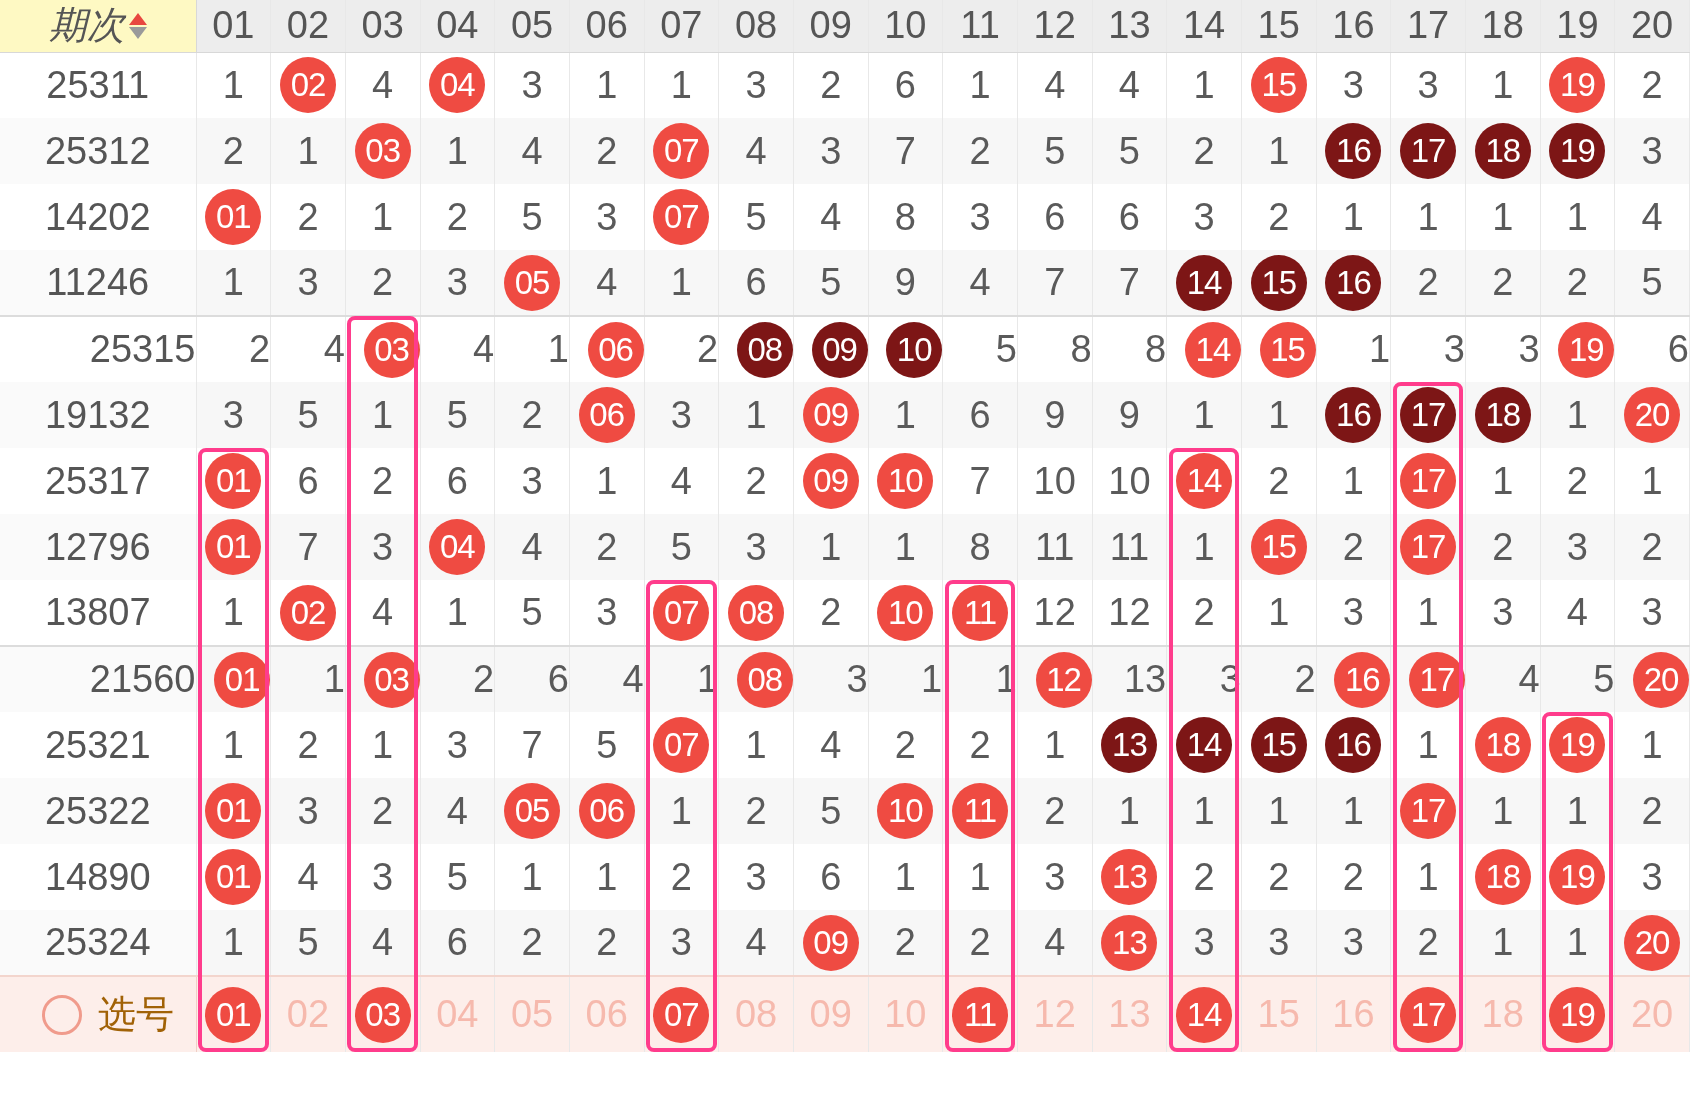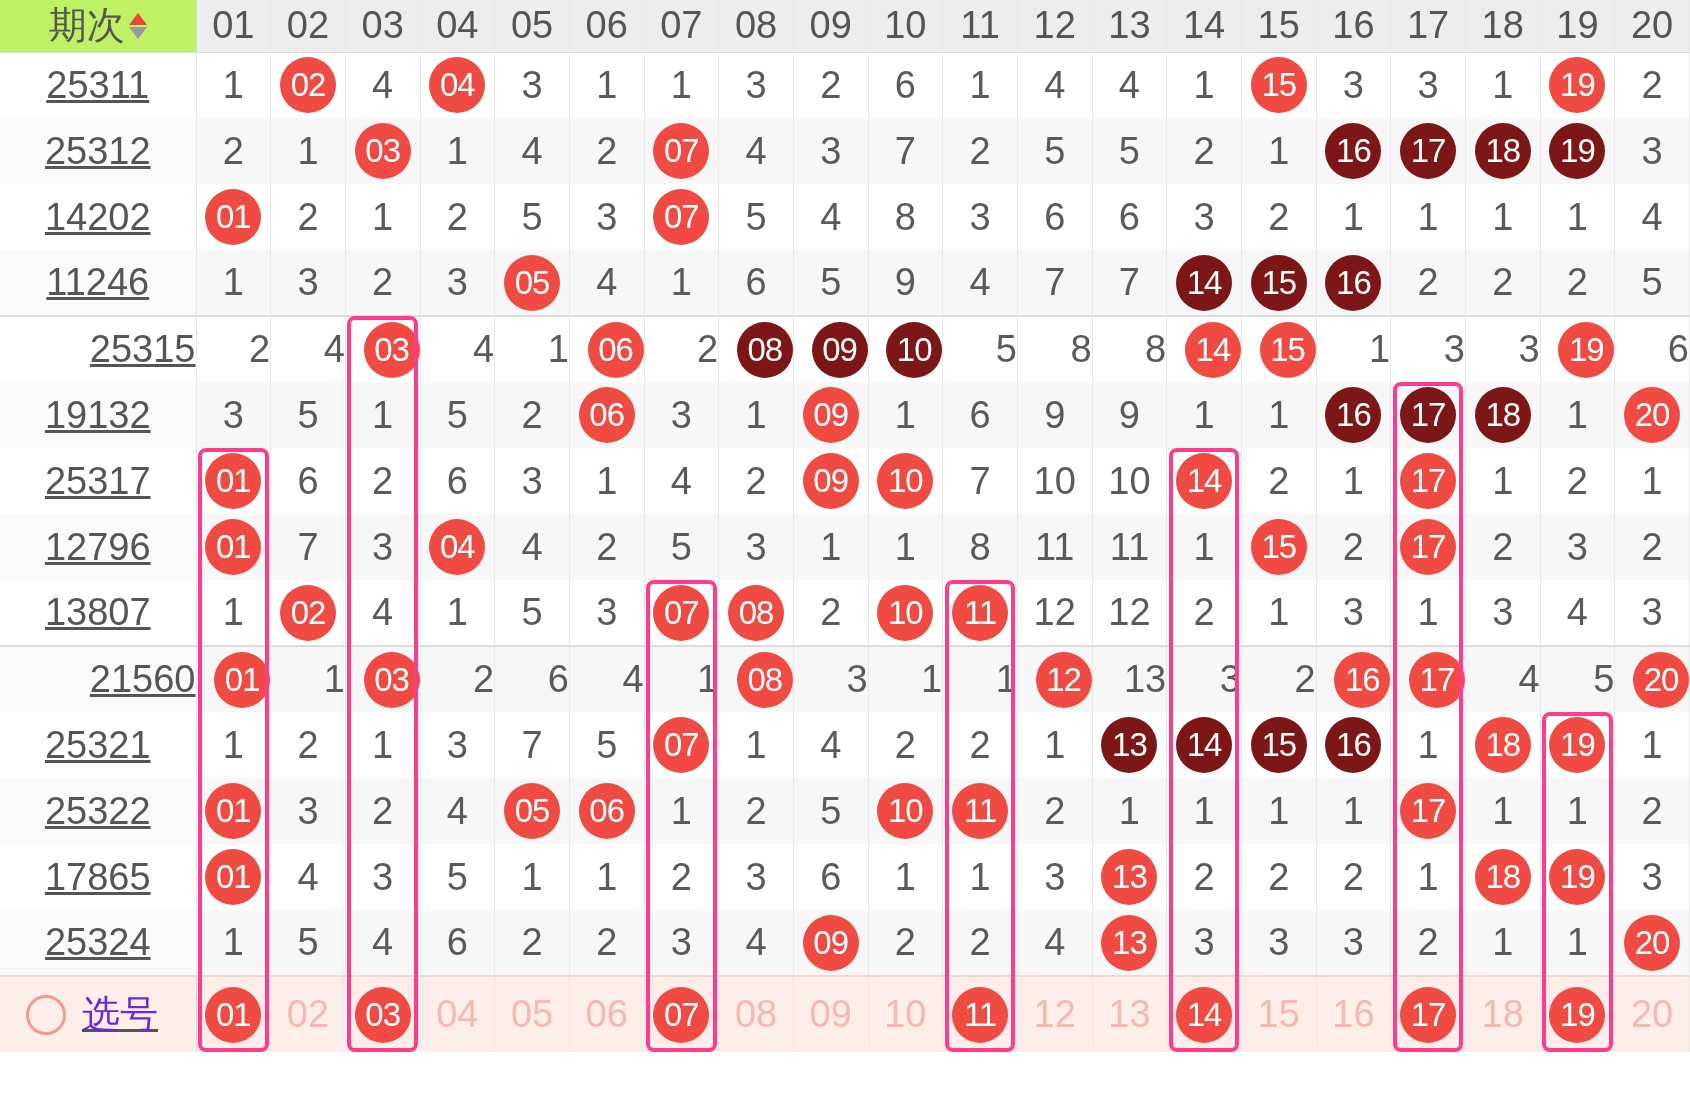--- a/index.html
+++ b/index.html
@@ -33,23 +33,24 @@
   
   thead th {
     height: 52px;
     background: #ededed;
     color: #3a3a3a;
     font-size: 38px;
     font-weight: normal;
     border-bottom: 1px solid #d8d8d8;
   }
   thead th.issue-head {
-    background: #bef264;
+    background: #fef9c3;
     width: 196px;
     border-right: 1px solid #d8d8d8;
+    font-style: italic;
   }
   .issue-head-inner {
     display: flex;
     align-items: center;
     justify-content: center;
     gap: 4px;
   }
   .sort-arrows {
     display: inline-flex;
     flex-direction: column;
@@ -70,21 +71,20 @@
   }
   tbody tr { height: 66px; }
   tbody td { height: 66px; }
   tbody tr.odd td { background: #ffffff; }
   tbody tr.even td { background: #f7f7f7; }
   td.issue-cell {
     font-size: 37px;
     color: #4a4a4a;
     background: #fff !important;
     border-right: 1px solid #d8d8d8;
-    text-decoration: underline;
   }
   tbody tr.even td.issue-cell { background: #fafafa !important; }
   
   tbody tr.group-sep td { border-top: 2px solid #dcdcdc; text-align: right; }
 
   .ball {
     display: inline-flex;
     align-items: center;
     justify-content: center;
     width: 56px; height: 56px;
@@ -114,23 +114,23 @@
   }
   tr.select-row td.issue-cell {
     background: #fdeeea !important;
     border-right: 1px solid #f0cfc7;
   }
   .select-label {
     display: flex;
     align-items: center;
     justify-content: flex-start;
     gap: 16px;
-    padding-left: 26px;
+    padding-left: 42px;
     font-size: 38px;
-    color: #6d28d9;
+    color: #a16207;
   }
   .circle-icon {
     width: 40px; height: 40px;
     border: 3px solid #f09b8c;
     border-radius: 50%;
   }
   .dim { color: #f6b9ad; font-size: 38px; }
 </style>
 </head>
 <body>
@@ -442,21 +442,21 @@
           <td><span class="plain">1</span></td>
           <td><span class="plain">1</span></td>
           <td><span class="plain">1</span></td>
           <td><span class="plain">1</span></td>
           <td><span class="ball red">17</span></td>
           <td><span class="plain">1</span></td>
           <td><span class="plain">1</span></td>
           <td><span class="plain">2</span></td>
         </tr>
         <tr class="odd">
-          <td class="issue-cell">17865</td>
+          <td class="issue-cell">14890</td>
           <td><span class="ball red">01</span></td>
           <td><span class="plain">4</span></td>
           <td><span class="plain">3</span></td>
           <td><span class="plain">5</span></td>
           <td><span class="plain">1</span></td>
           <td><span class="plain">1</span></td>
           <td><span class="plain">2</span></td>
           <td><span class="plain">3</span></td>
           <td><span class="plain">6</span></td>
           <td><span class="plain">1</span></td>

